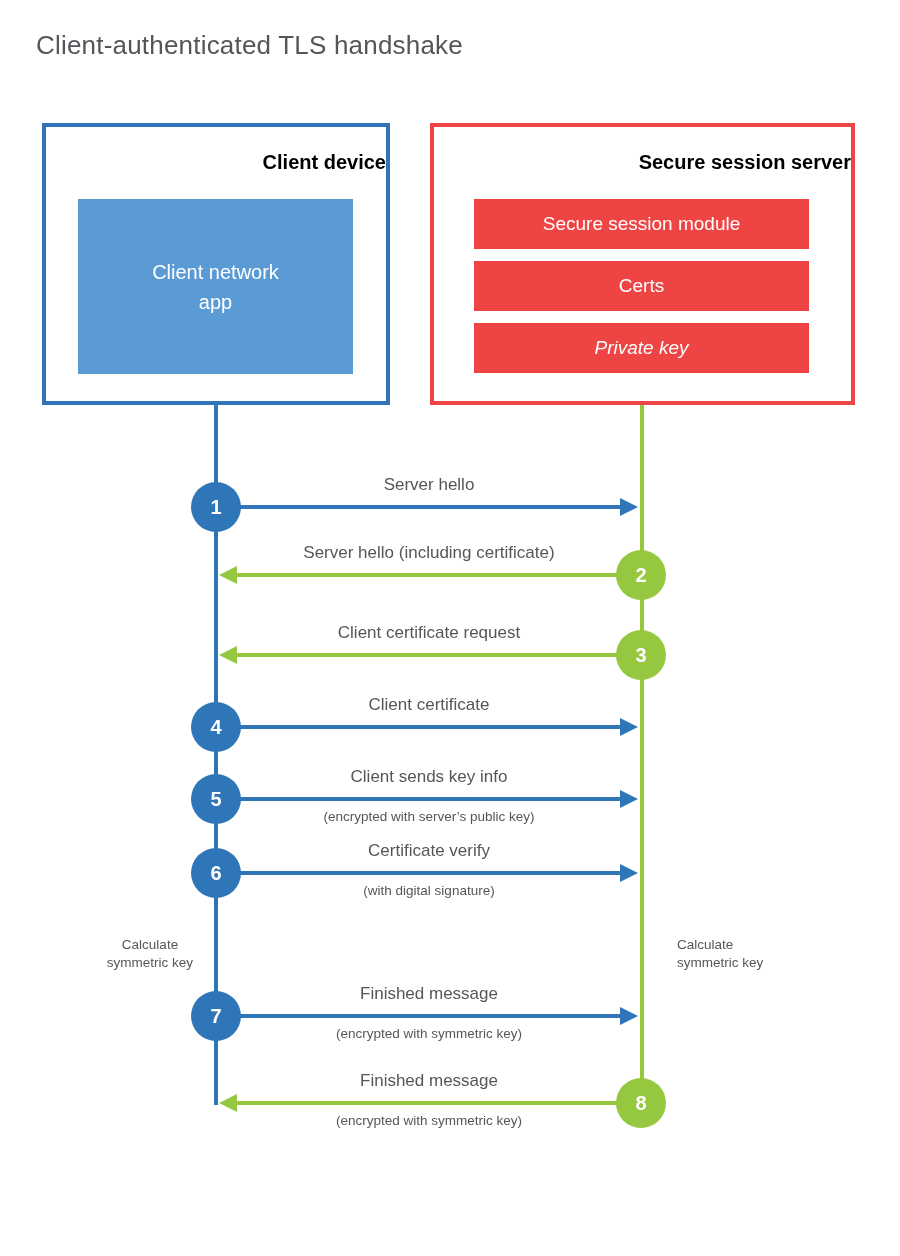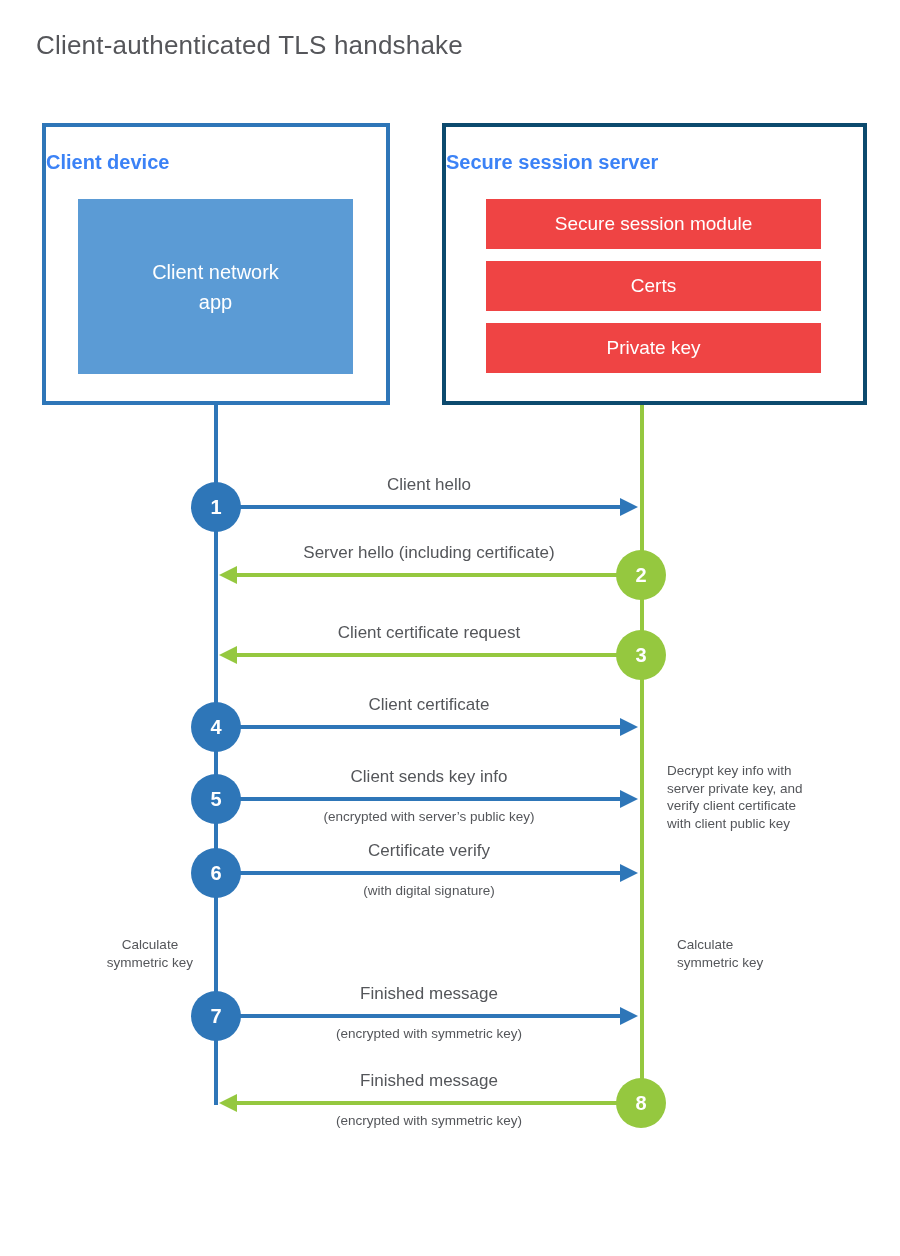--- a/index.html
+++ b/index.html
@@ -12,24 +12,24 @@
   }
   .abs{position:absolute;}
   #page-title{
     left:36px;top:30px;
     font-size:26px;font-weight:300;color:#55565a;
     letter-spacing:0.2px;
   }
   
   .actor-box{box-sizing:border-box;top:123px;height:282px;background:#ffffff;}
   #client-box{left:42px;width:348px;border:4px solid #2e76b8;}
-  #server-box{left:442px;width:425px;border:4px solid #0c4a6e;}
+  #server-box{left:430px;width:425px;border:4px solid #ef4444;}
   .actor-title{
-    display:block;text-align:left;margin-top:24px;
-    font-size:20px;font-weight:700;color:#3b82f6;
+    display:block;text-align:right;margin-top:24px;
+    font-size:20px;font-weight:700;color:#000000;
   }
   #client-inner{
     left:32px;top:72px;width:275px;height:175px;
     background:#5b9bd5;color:#ffffff;
     display:flex;align-items:center;justify-content:center;text-align:center;
     font-size:20px;line-height:1.5;white-space:pre-line;
   }
   .server-bar{
     left:40px;width:335px;height:50px;background:#ef4444;
     color:#ffffff;text-align:center;line-height:50px;font-size:19px;
@@ -80,34 +80,34 @@
       <span>Client network
 app</span>
     </div>
   </div>
 
   <div id="server-box" class="abs actor-box">
     <span class="actor-title">Secure session server</span>
     <div id="server-bars">
         <div class="abs server-bar" style="top: 72px;"><span>Secure session module</span></div>
         <div class="abs server-bar" style="top: 134px;"><span>Certs</span></div>
-        <div class="abs server-bar" style="top: 196px;"><span>Private key</span></div>
+        <div class="abs server-bar" style="top: 196px; font-style: italic;"><span>Private key</span></div>
       </div>
   </div>
 
   <div id="client-lifeline" class="abs lifeline"></div>
   <div id="server-lifeline" class="abs lifeline"></div>
 
   <div id="steps">
       <div class="abs shaft blue" style="top: 505px;"></div>
       <div class="abs head blue" style="top: 498px;"></div>
       <div class="abs circle blue" style="top: 482px;">
         <span>1</span>
       </div>
-      <div class="abs msg-label" style="top: 475px;">Client hello</div>
+      <div class="abs msg-label" style="top: 475px;">Server hello</div>
       <div class="abs shaft green" style="top: 573px;"></div>
       <div class="abs head green" style="top: 566px;"></div>
       <div class="abs circle green" style="top: 550px;">
         <span>2</span>
       </div>
       <div class="abs msg-label" style="top: 543px; text-align: center;">Server hello (including certificate)</div>
       <div class="abs shaft green" style="top: 653px;"></div>
       <div class="abs head green" style="top: 646px;"></div>
       <div class="abs circle green" style="top: 630px;">
         <span>3</span>
@@ -142,22 +142,18 @@
       <div class="abs msg-sub" style="top: 1026px;">(encrypted with symmetric key)</div>
       <div class="abs shaft green" style="top: 1101px;"></div>
       <div class="abs head green" style="top: 1094px;"></div>
       <div class="abs circle green" style="top: 1078px;">
         <span>8</span>
       </div>
       <div class="abs msg-label" style="top: 1071px;">Finished message</div>
       <div class="abs msg-sub" style="top: 1113px;">(encrypted with symmetric key)</div>
     </div>
 
-  <div id="note-decrypt" class="abs note">Decrypt key info with
-server private key, and
-verify client certificate
-with client public key</div>
   <div id="note-calc-left" class="abs note">Calculate
 symmetric key</div>
   <div id="note-calc-right" class="abs note">Calculate
 symmetric key</div>
 
 </div>
 
 </body></html>

